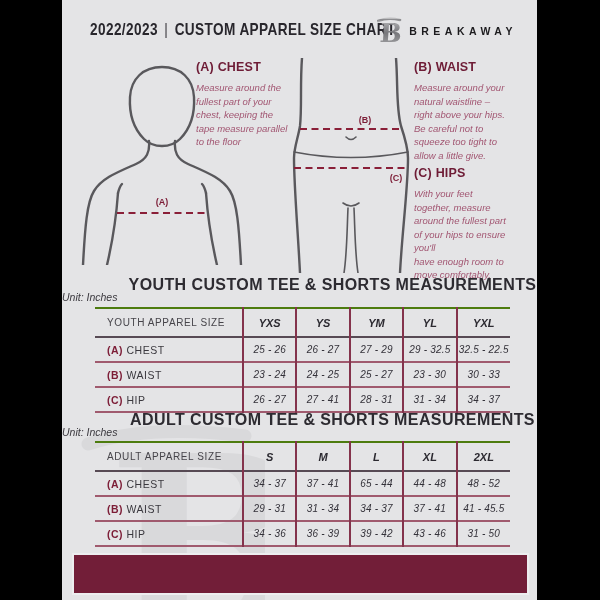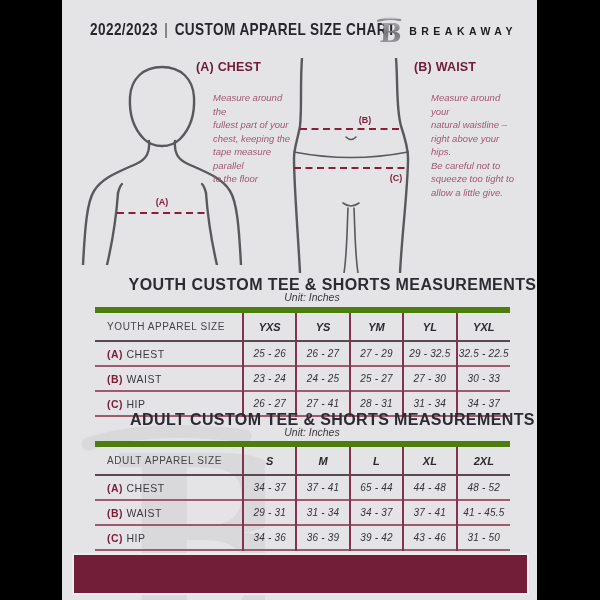--- a/index.html
+++ b/index.html
@@ -30,35 +30,35 @@
   .fig path{fill:none;stroke:#59585c;stroke-width:2.4;stroke-linecap:round;}
   .fig path.thin{stroke-width:1.6;}
   .fig path.dash{stroke:#8a1f38;stroke-width:2.2;stroke-dasharray:7 4.5;stroke-linecap:butt;}
   .fig text{font-family:"Liberation Sans",sans-serif;font-size:9px;font-weight:bold;fill:#7c1c36;text-anchor:middle;}
   .guide-block{position:absolute;z-index:1;}
   .guide-heading{
     font-size:12.5px;font-weight:bold;color:#6e1c36;margin:0 0 7px 0;letter-spacing:.2px;
   }
   .guide-body{
     font-size:9.5px;line-height:13.5px;color:#a25672;font-style:italic;
-    white-space:pre-line;margin:17px;
+    white-space:pre-line;margin:0;
   }
   
   .section-title{
     position:absolute;left:0;width:475px;text-align:center;z-index:1;
     font-size:16px;font-weight:bold;color:#2d2b31;letter-spacing:.4px;padding-left:33px;
   }
   .section-sub{
-    position:absolute;left:0;width:500px;text-align:center;z-index:1;
+    position:absolute;left:0;width:500px;z-index:1;
     font-size:10.5px;font-style:italic;color:#3a383e;
   }
   table.size-table{
     position:absolute;left:33px;width:415px;z-index:1;
     border-collapse:collapse;table-layout:fixed;
-    border-top:6px solid #4d7c0f;
+    border-top:2px solid #4d7c0f;
   }
   table.size-table th:first-child, table.size-table td:first-child{width:135px;}
   table.size-table thead tr{border-bottom:2px solid #574a54;}
   table.size-table tbody tr{border-bottom:2px solid #a05a6e;}
   table.size-table th + th, table.size-table td + td{border-left:2px solid #84334c;font-style:italic;}
   table.size-table th, table.size-table td{padding:0;height:23px;text-align:center;vertical-align:middle;}
   table.size-table thead th{height:27px;font-size:11px;font-weight:bold;color:#2b2930;}
   table.size-table thead th.col-label{
     text-align:left;padding-left:12px;font-weight:normal;font-size:10px;
     letter-spacing:.6px;color:#46444a;
@@ -143,20 +143,30 @@
   <div class="guide-block" style="left:352px;top:60px;width:120px;">
     <p class="guide-heading">(B) WAIST</p>
     <p class="guide-body">Measure around your
 natural waistline –
 right above your hips.
 Be careful not to
 squeeze too tight to
 allow a little give.</p>
   </div>
 
+  <div class="guide-block" style="left:352px;top:166px;width:124px;">
+    <p class="guide-heading">(C) HIPS</p>
+    <p class="guide-body">With your feet
+together, measure
+around the fullest part
+of your hips to ensure
+you'll
+have enough room to
+move comfortably.</p>
+  </div>
 
   <div class="section-title" style="top:276px;">YOUTH CUSTOM TEE &amp; SHORTS MEASUREMENTS</div>
   <div class="section-sub" style="top:291px;">Unit: Inches</div>
   <table class="size-table" style="top:307px;">
       <thead>
         <tr>
           <th class="col-label">YOUTH APPAREL SIZE</th>
           <th>YXS</th>
           <th>YS</th>
           <th>YM</th>
@@ -171,21 +181,21 @@
           <td>26 - 27</td>
           <td>27 - 29</td>
           <td>29 - 32.5</td>
           <td>32.5 - 22.5</td>
         </tr>
         <tr>
           <td class="row-label"><span class="prefix">(B)</span><span> WAIST</span></td>
           <td>23 - 24</td>
           <td>24 - 25</td>
           <td>25 - 27</td>
-          <td>27 - 30</td>
+          <td>23 - 30</td>
           <td>30 - 33</td>
         </tr>
         <tr>
           <td class="row-label"><span class="prefix">(C)</span><span> HIP</span></td>
           <td>26 - 27</td>
           <td>27 - 41</td>
           <td>28 - 31</td>
           <td>31 - 34</td>
           <td>34 - 37</td>
         </tr>

